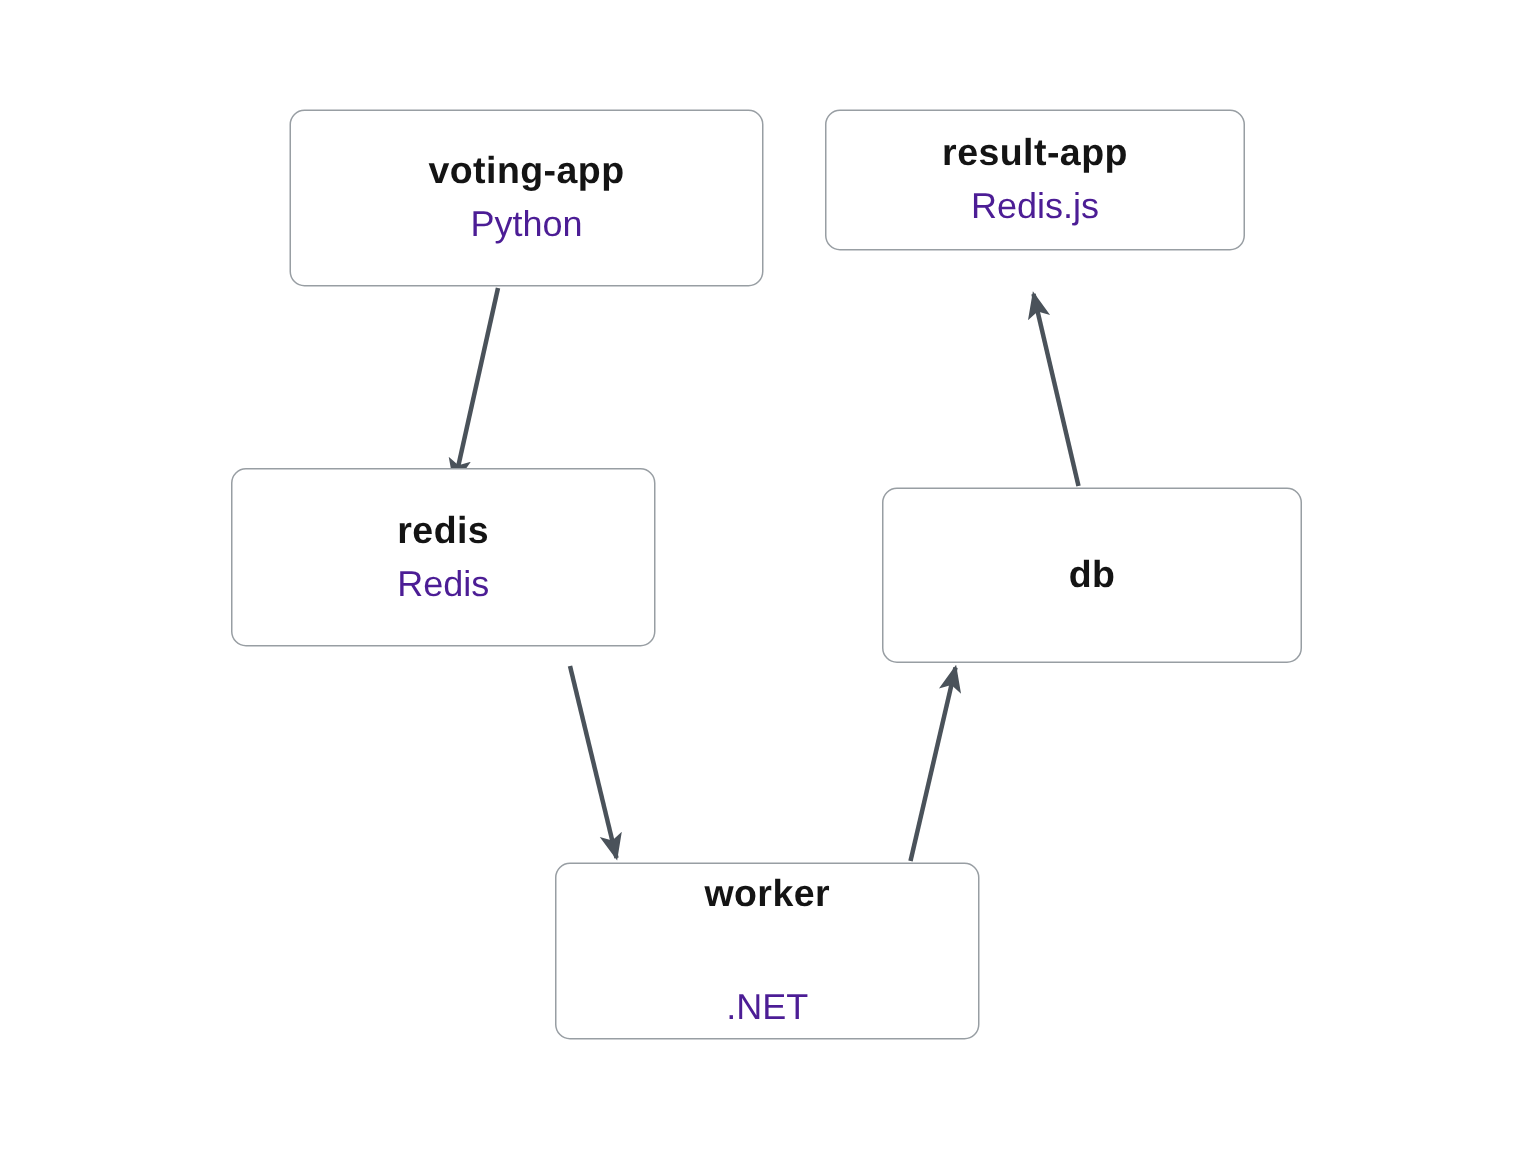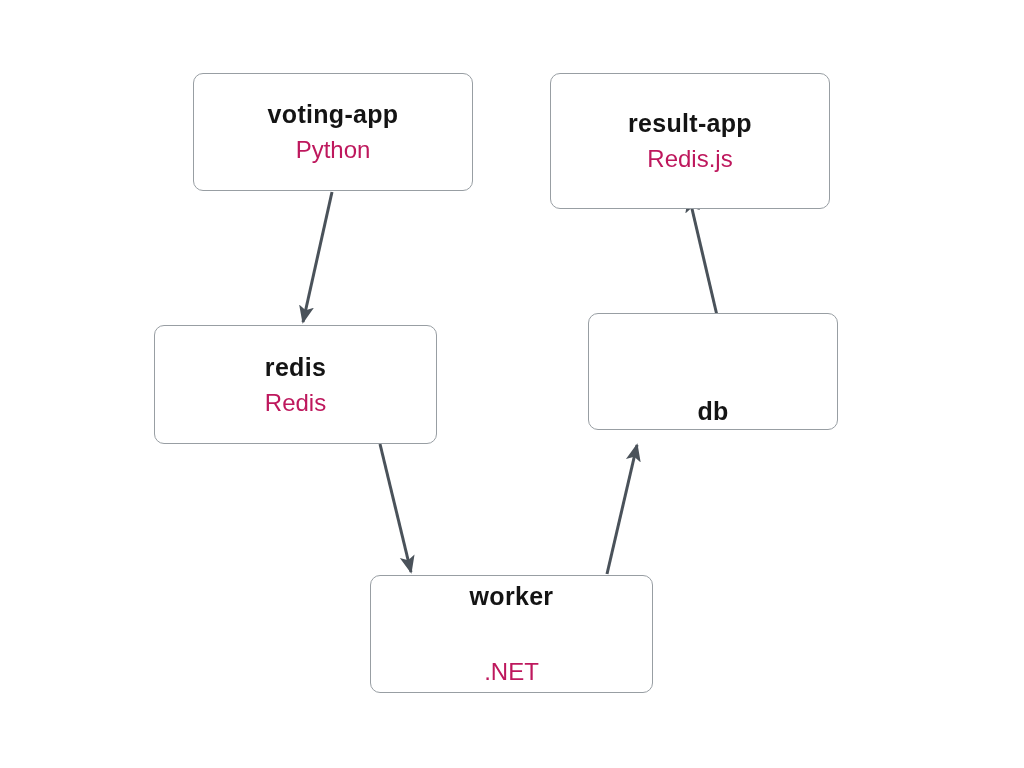--- a/index.html
+++ b/index.html
@@ -38,27 +38,27 @@
   }
   .node-title {
     font-weight: bold;
     font-size: 25px;
     color: #141414;
     letter-spacing: 0.3px;
   }
   .node-subtitle {
     font-weight: normal;
     font-size: 24px;
-    color: #be185d;
+    color: #4c1d95;
   }
   
-  #node-voting-app { left: 193px; top: 73px;  width: 280px; height: 118px; }
-  #node-result-app { left: 550px; top: 73px;  width: 280px; height: 136px; }
-  #node-redis      { left: 154px; top: 325px; width: 283px; height: 119px; }
-  #node-db         { left: 588px; top: 313px; width: 250px; height: 117px; justify-content: flex-end; }
+  #node-voting-app { left: 193px; top: 73px;  width: 316px; height: 118px; }
+  #node-result-app { left: 550px; top: 73px;  width: 280px; height: 94px; }
+  #node-redis      { left: 154px; top: 312px; width: 283px; height: 119px; }
+  #node-db         { left: 588px; top: 325px; width: 280px; height: 117px; }
   #node-worker     { left: 370px; top: 575px; width: 283px; height: 118px; gap: 40px; }
 </style>
 </head>
 <body>
 
 <div class="canvas">
 
   <svg class="edges-layer" width="1024" height="768" viewBox="0 0 1024 768" xmlns="http://www.w3.org/2000/svg">
     <defs>
       <marker id="arrowhead" viewBox="0 0 10 10" refX="9" refY="5" markerWidth="6" markerHeight="6" orient="auto-start-reverse">

